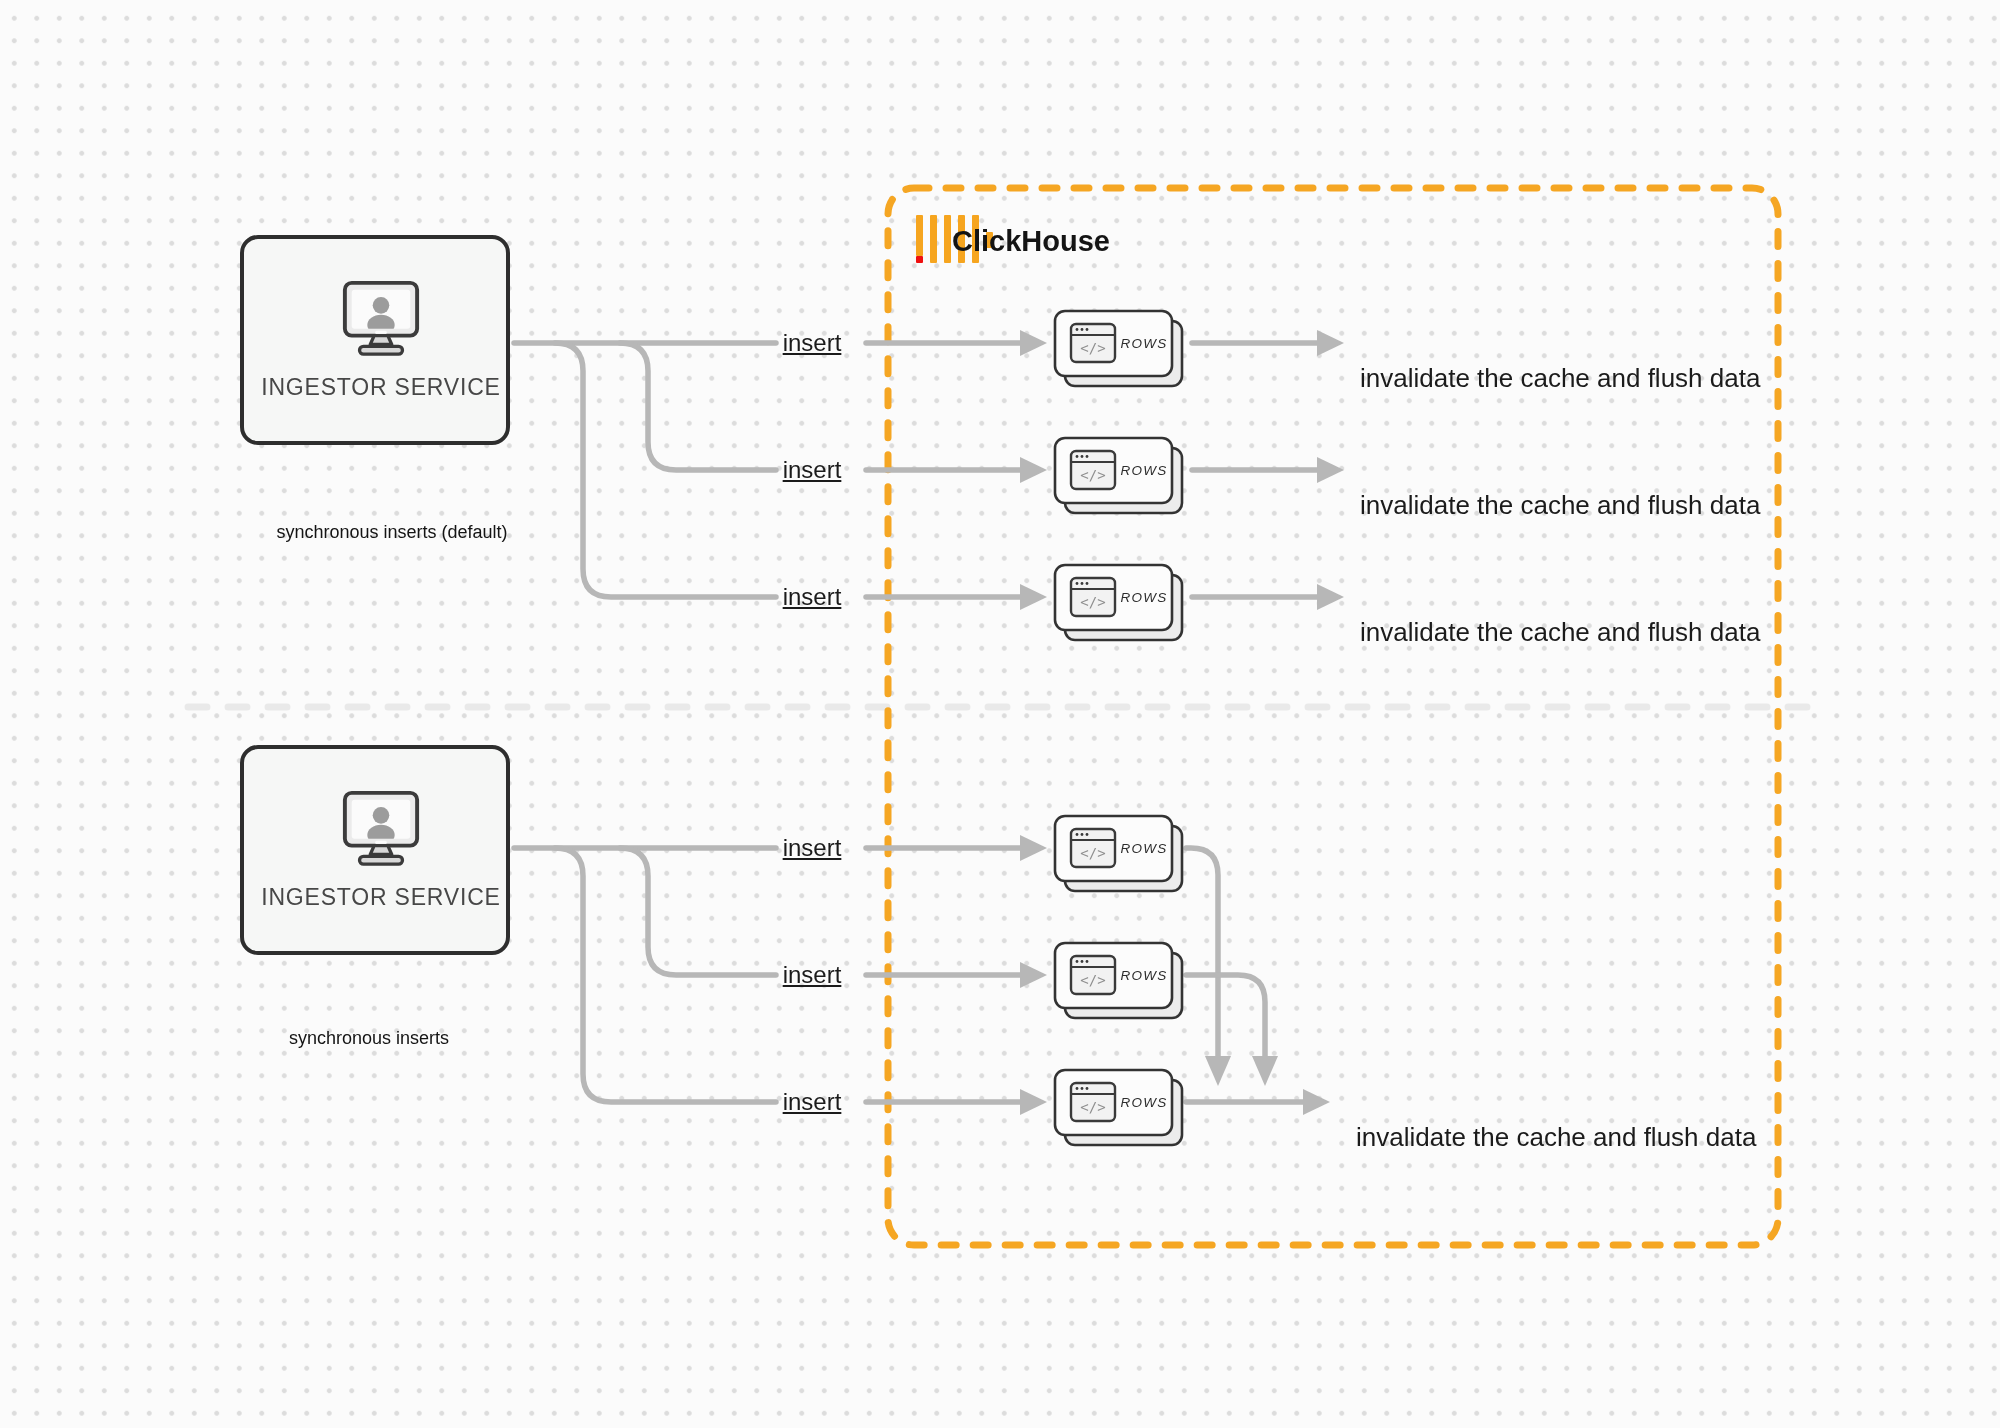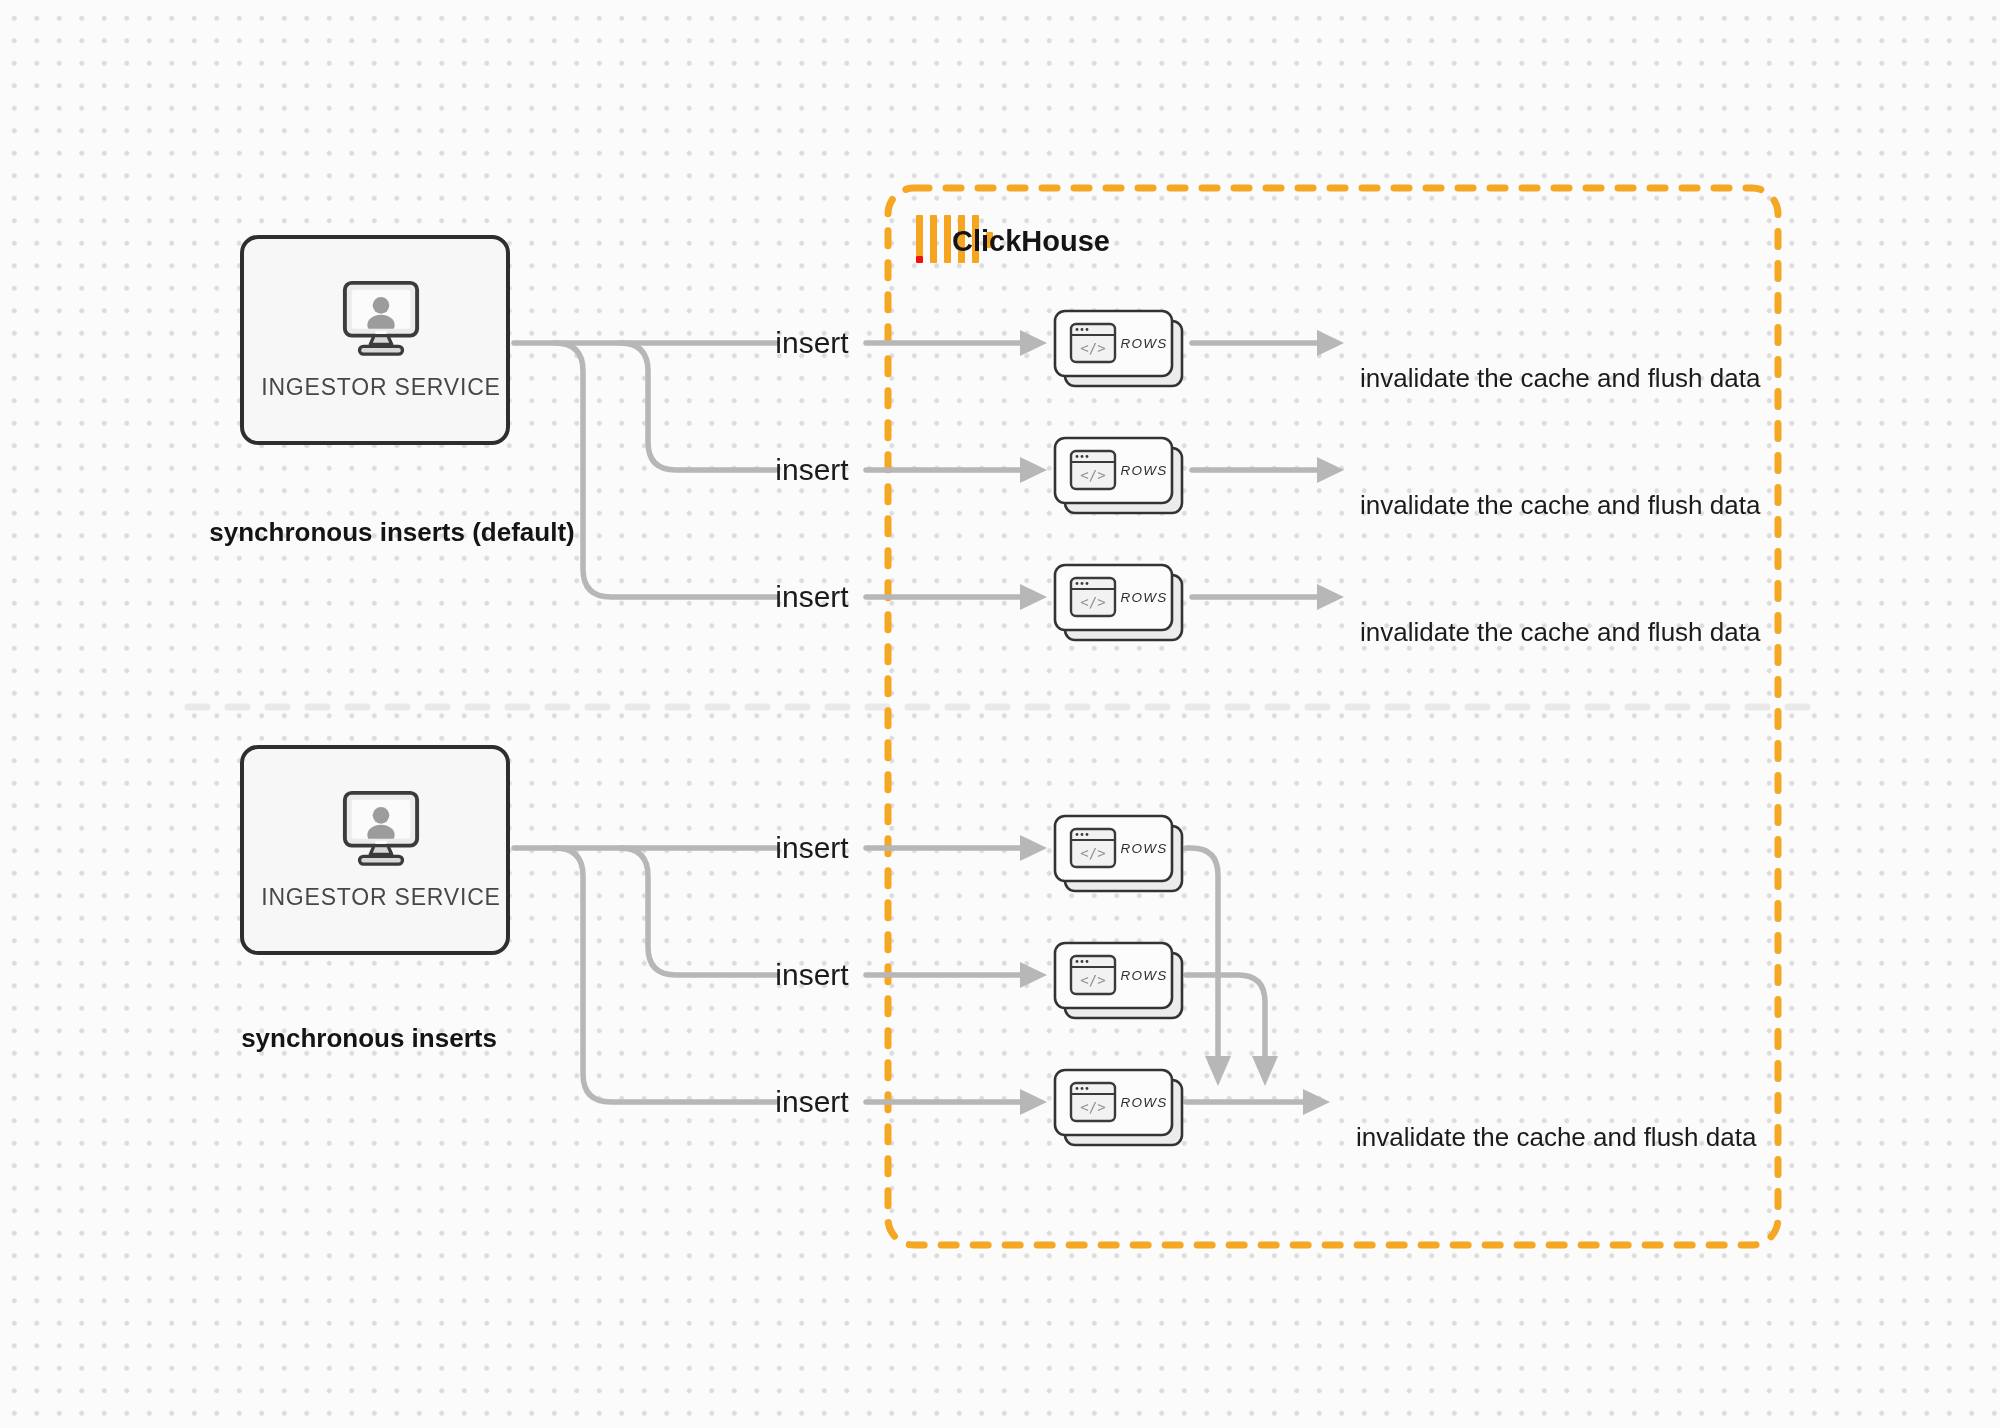--- a/index.html
+++ b/index.html
@@ -17,25 +17,25 @@
 
   .ingestor{
     position:absolute; left:240px; width:270px; height:210px; box-sizing:border-box;
     border:4.5px solid #2e2e2e; border-radius:18px; background:#f6f7f6;
     display:flex; flex-direction:column; align-items:center; justify-content:center; gap:13px;padding-left:12px;
   }
   .ingestor-label{font-size:23px; letter-spacing:0.8px; color:#474747; white-space:nowrap;}
 
   .caption{
     position:absolute; transform:translate(-50%,-50%);
-    font-weight:700; font-size:26px; color:#141414; white-space:nowrap;
+    font-weight:400; font-size:18px; color:#141414; white-space:nowrap;
   }
   .insert-label{
     position:absolute; transform:translate(-50%,-50%);
-    font-size:30px; color:#1b1b1b; white-space:nowrap;
+    font-size:24px; color:#1b1b1b; white-space:nowrap;text-decoration:underline;
   }
   .result-label{
     position:absolute; transform:translateY(-50%);
     font-size:26px; color:#1b1b1b; white-space:nowrap;margin-top:35px;
   }
 
   .ch-logo{position:absolute; left:916px; top:215px; width:82px; height:50px;}
   .ch-title{
     position:absolute; left:952px; top:241px; transform:translateY(-50%);
     font-size:29px; font-weight:600; color:#141414; white-space:nowrap;

